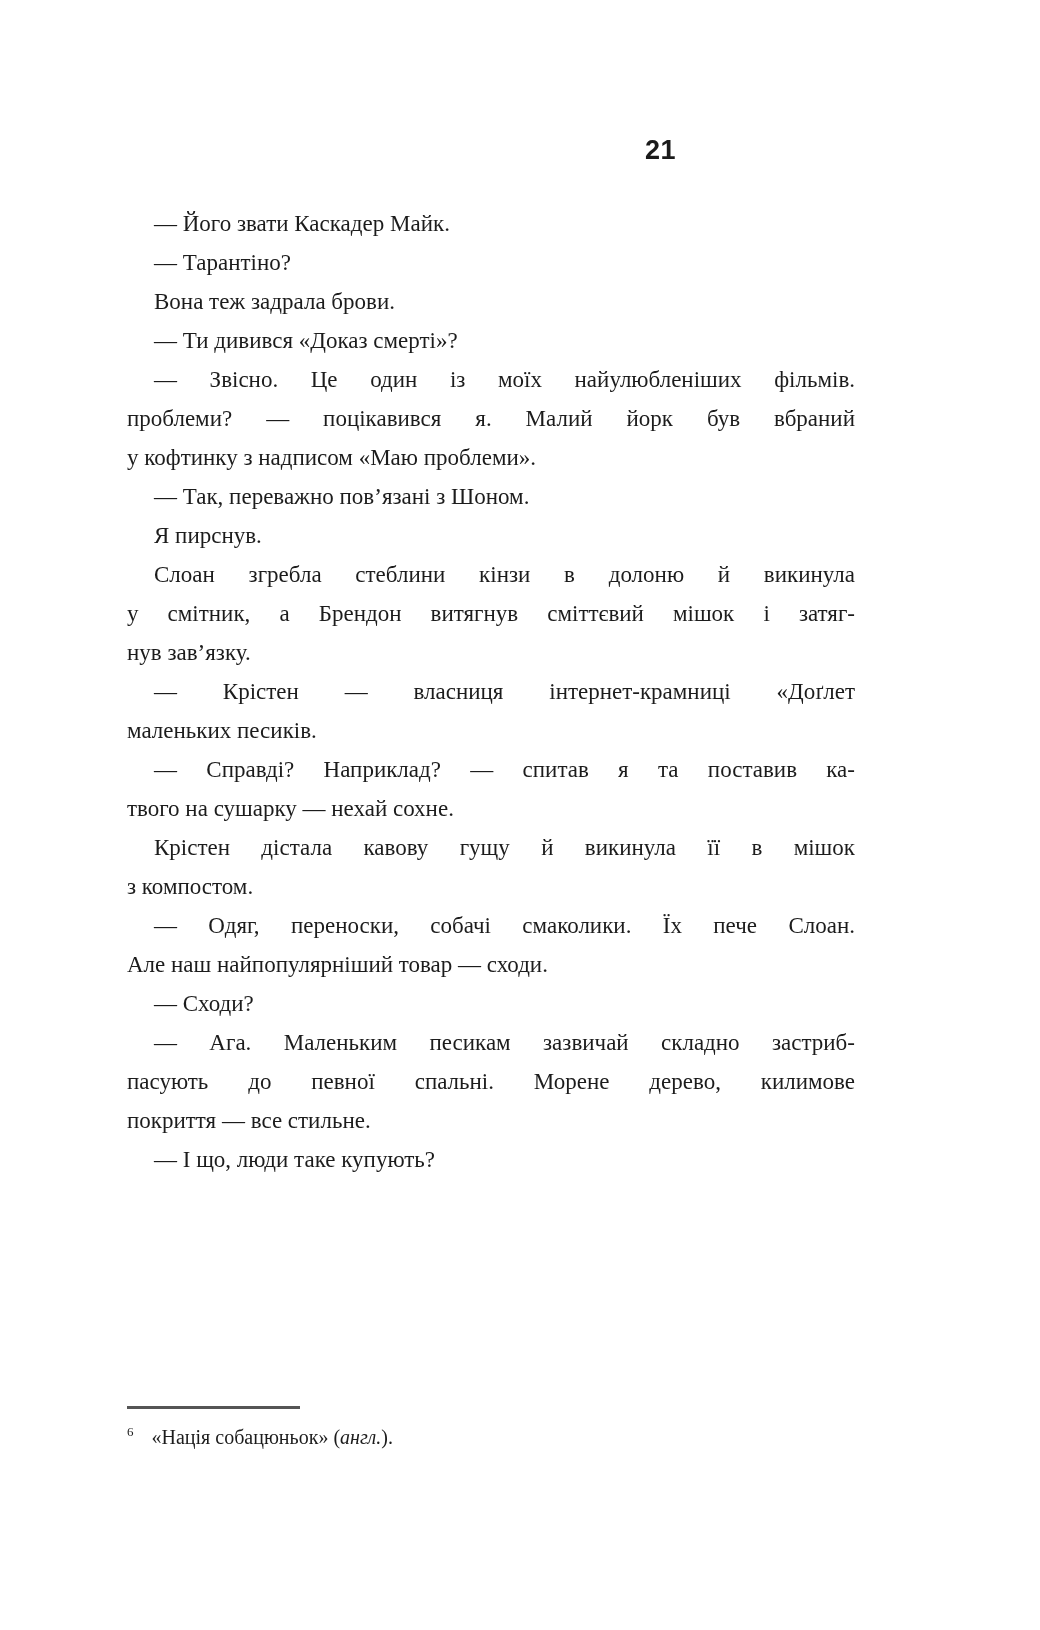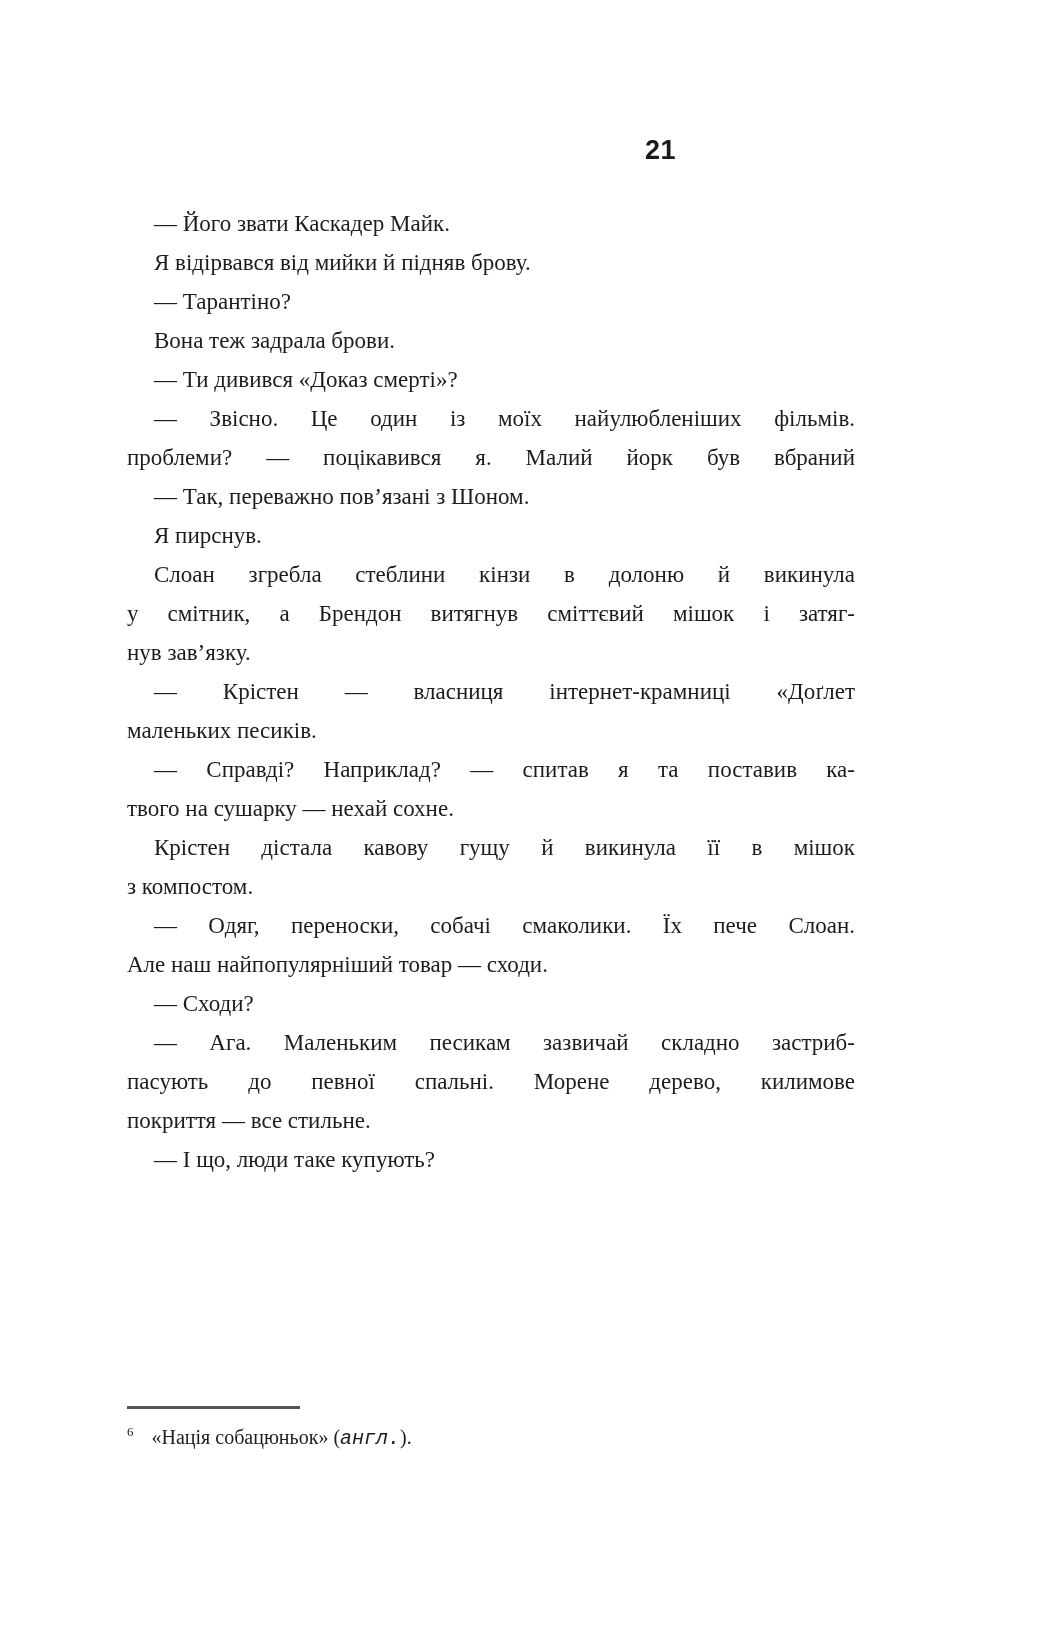--- a/index.html
+++ b/index.html
@@ -75,49 +75,46 @@
     color: #1c1c1c;
   }
   .fn-marker {
     display: inline-block;
     margin-right: 18px;
     font-size: 13px;
     vertical-align: 8px;
   }
   .fn-italic {
     font-style: italic;
-    font-family: Liberation Mono, monospace;
   }
 </style>
 </head>
 <body>
 
 <div class="page">
 
   <span class="page-number">21</span>
 
   <main class="text-block" id="text-block">
       <p class="para">
         <span class="line first">— Його звати Каскадер Майк.</span>
       </p>
       <p class="para">
-        <span class="line first">Я відірвався від мийки й підняв брову.</span>
-      </p>
-      <p class="para">
         <span class="line first">— Тарантіно?</span>
       </p>
       <p class="para">
         <span class="line first">Вона теж задрала брови.</span>
       </p>
       <p class="para">
         <span class="line first">— Ти дивився «Доказ смерті»?</span>
       </p>
       <p class="para">
         <span class="line first just">— Звісно. Це один із моїх найулюбленіших фільмів.</span>
         <span class="line just">проблеми? — поцікавився я. Малий йорк був вбраний</span>
+        <span class="line">у кофтинку з надписом «Маю проблеми».</span>
       </p>
       <p class="para">
         <span class="line first">— Так, переважно пов’язані з Шоном.</span>
       </p>
       <p class="para">
         <span class="line first">Я пирснув.</span>
       </p>
       <p class="para">
         <span class="line first just">Слоан згребла стеблини кінзи в долоню й викинула</span>
         <span class="line just">у смітник, а Брендон витягнув сміттєвий мішок і затяг-</span>

